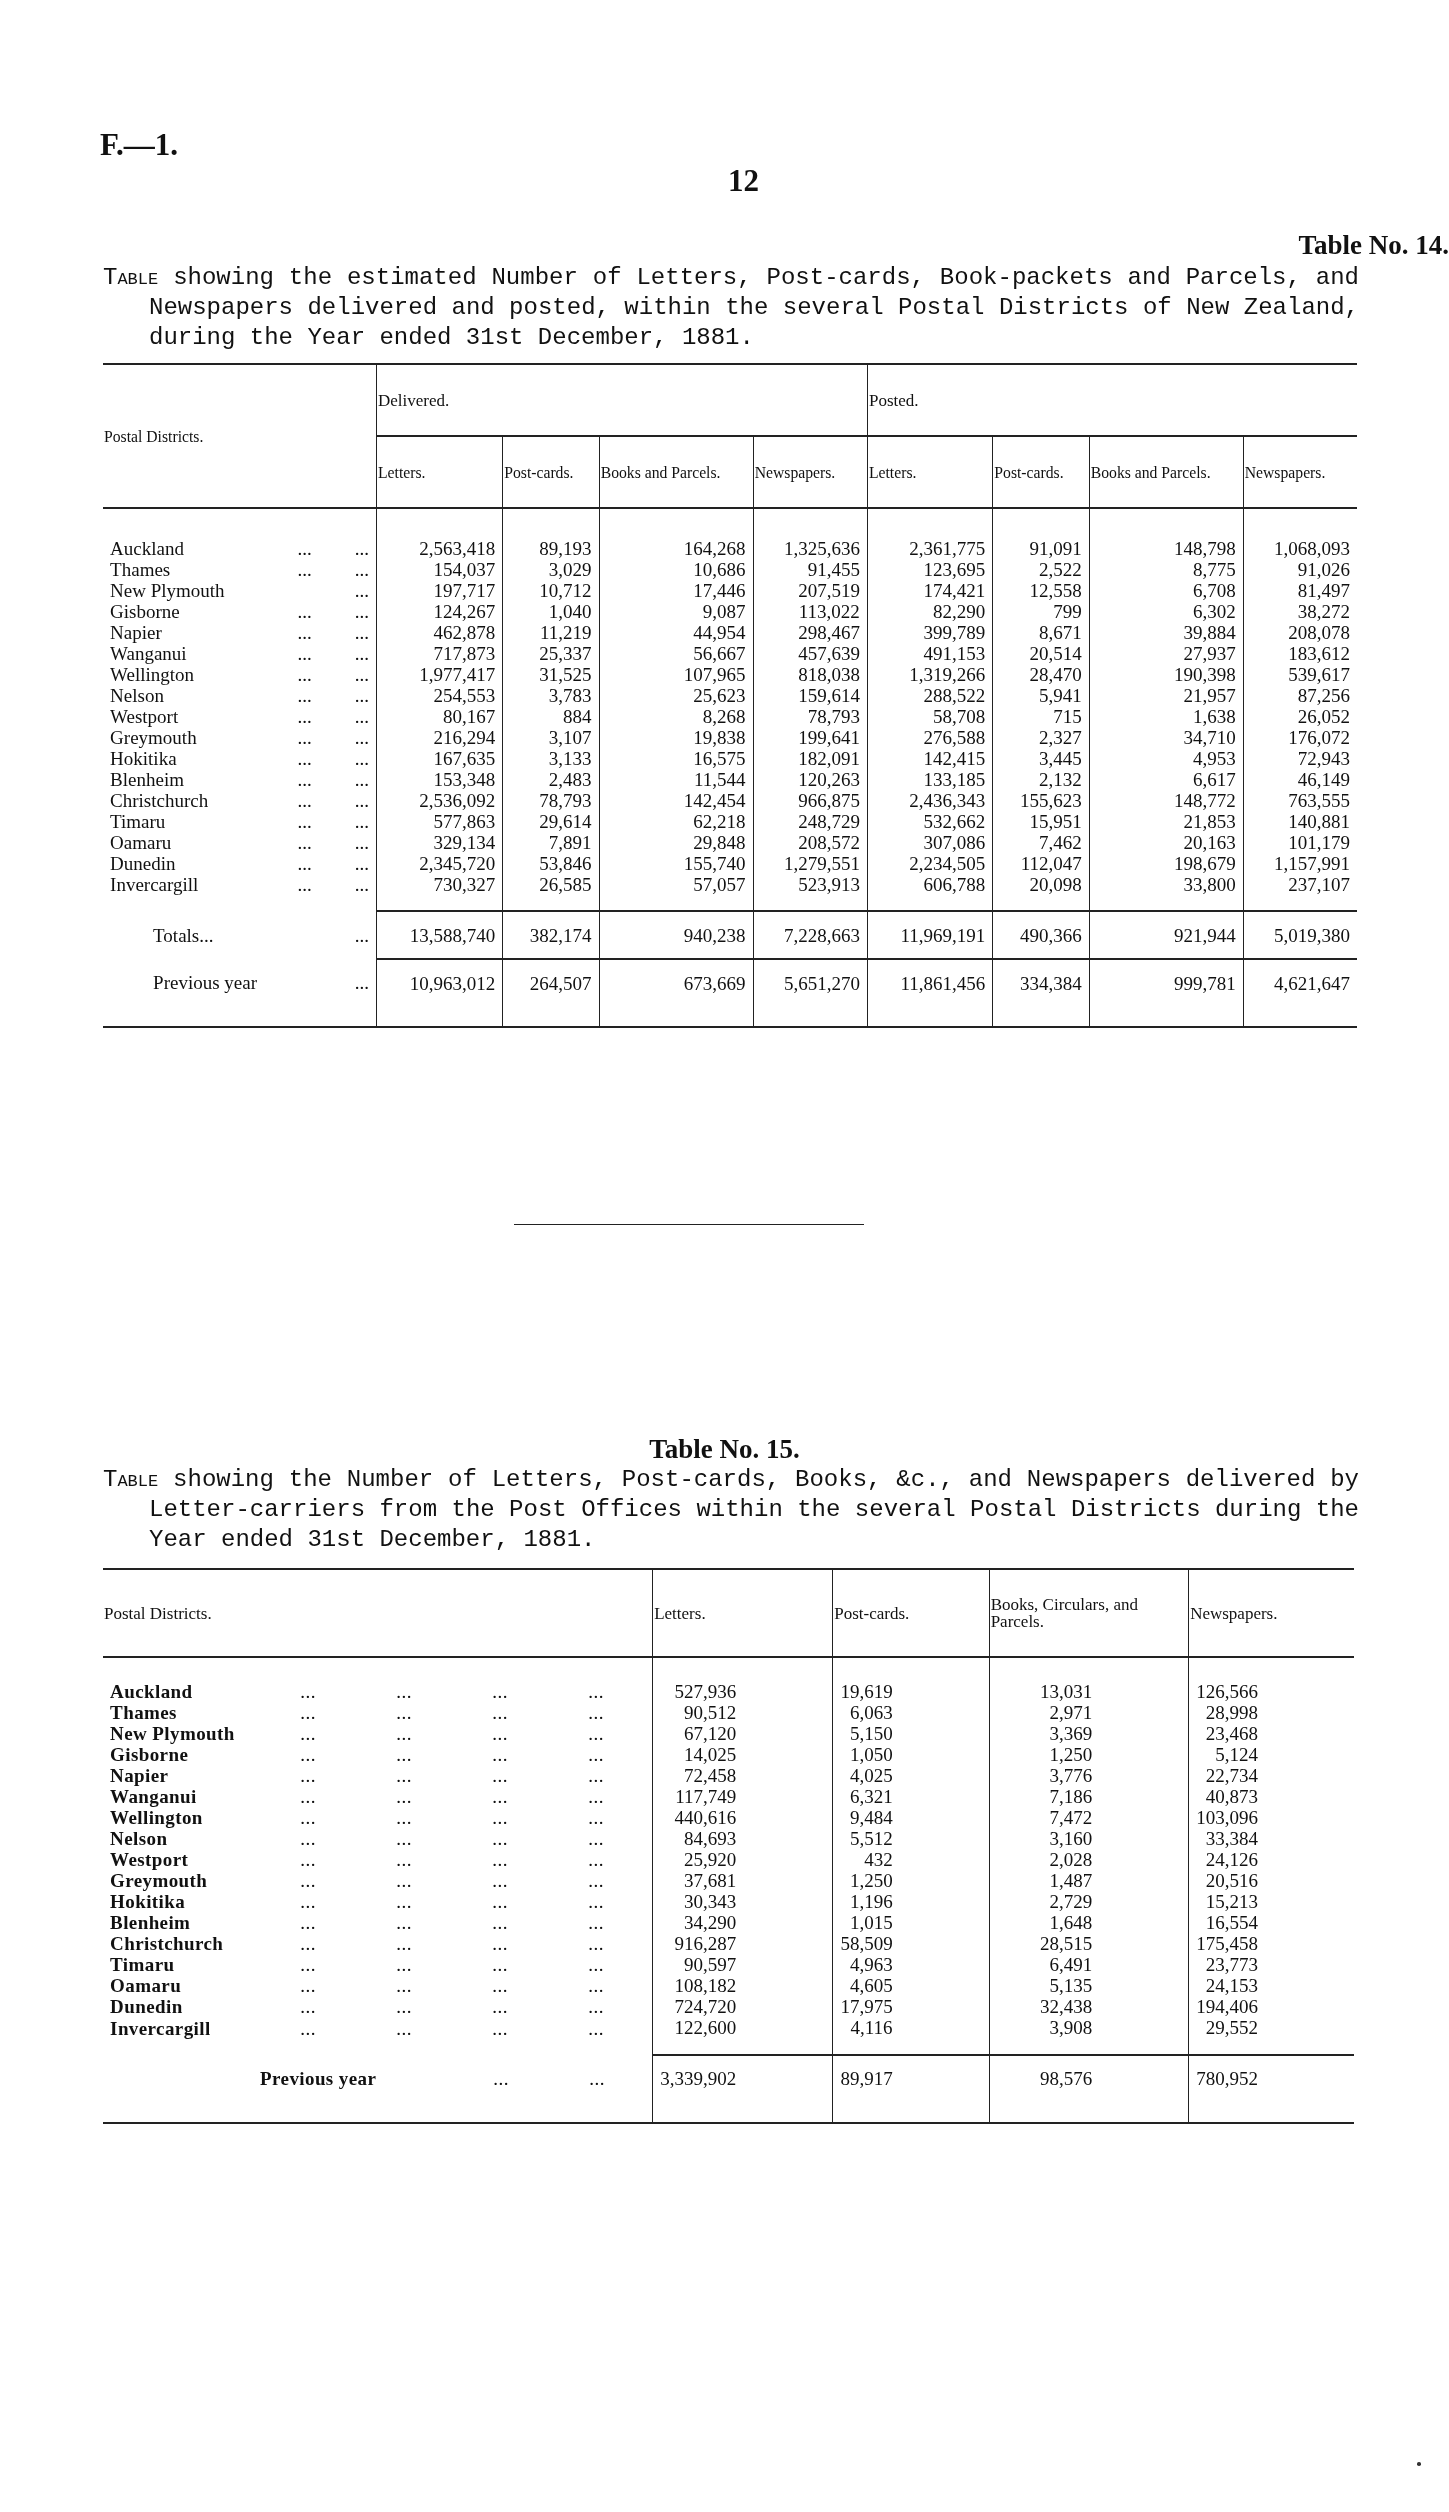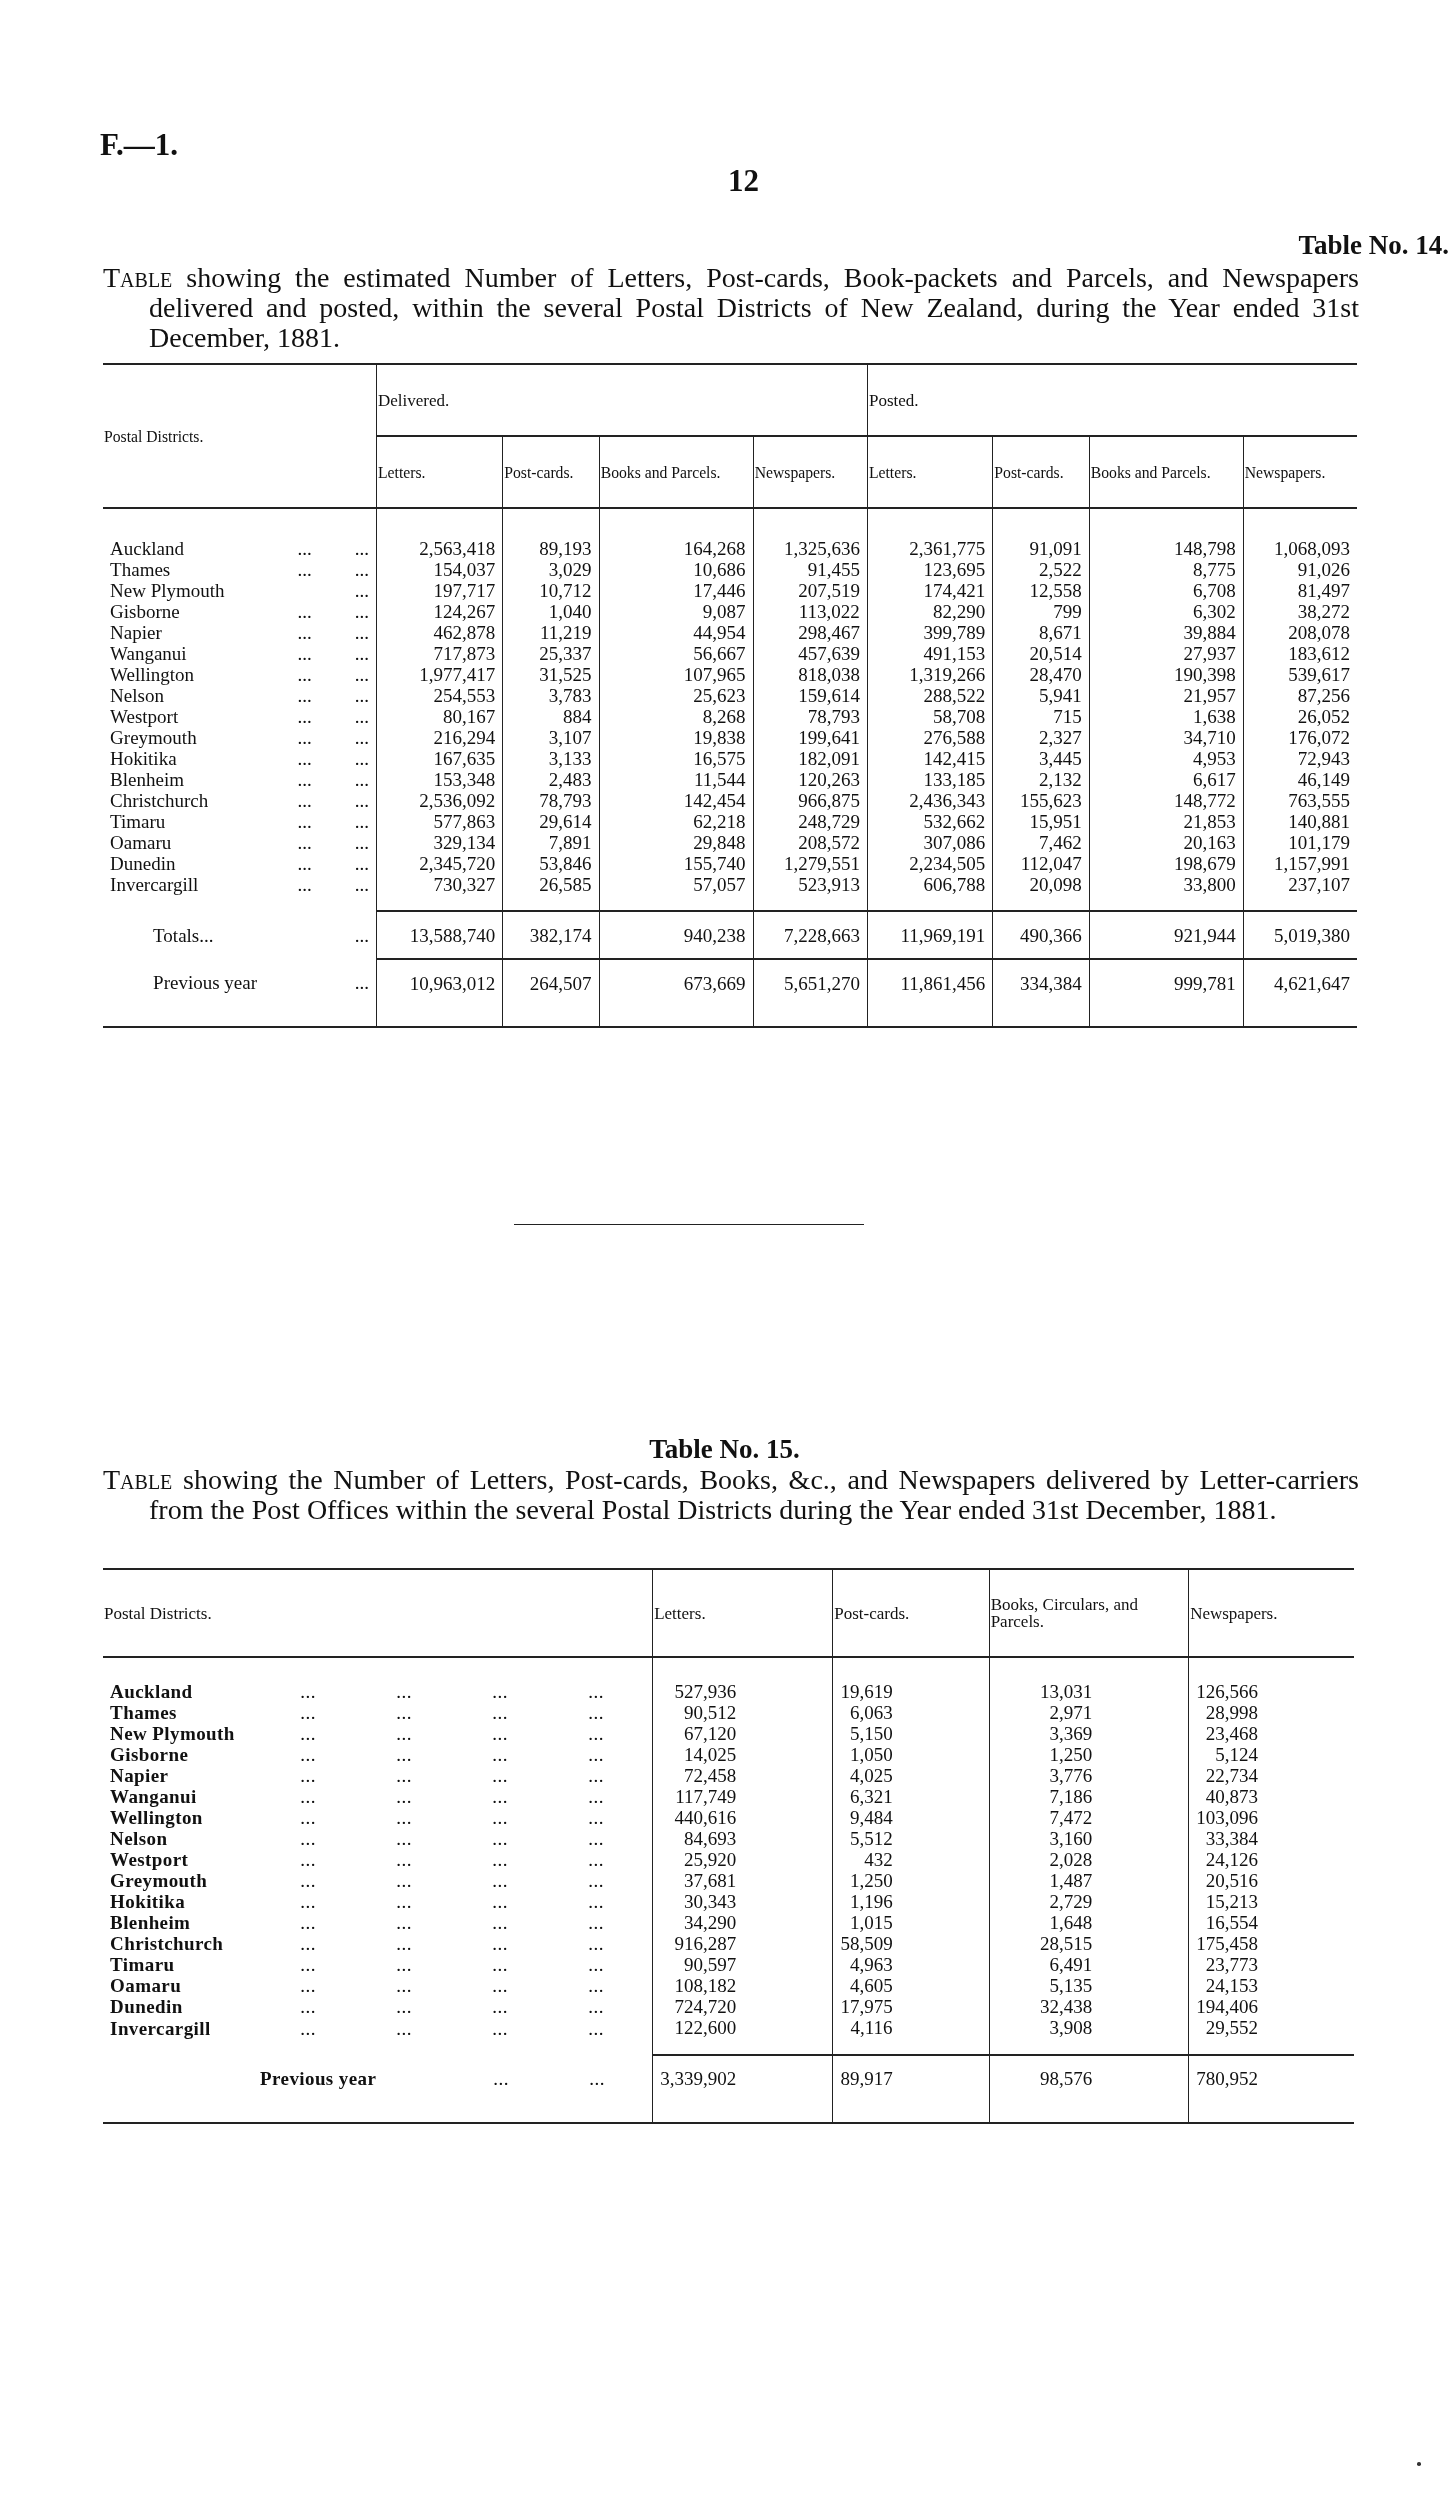--- a/index.html
+++ b/index.html
@@ -2,21 +2,21 @@
 <html style="font-size:11.4px"><head>
 <meta charset="utf-8">
 <style>
   html, body { margin:0; padding:0; background:#fff; }
   body { width:1449px; height:2512px; position:relative; font-family:"Liberation Serif","DejaVu Serif",serif; color:#111; }
   .page-head { position:absolute; top:127px; left:100px; width:1256px; height:43px; }
   .page-id { position:absolute; left:0; top:0; font-size:31px; font-weight:bold; }
   .page-num { position:absolute; left:628px; top:0; font-size:31px; font-weight:bold;margin-top:36px; }
 
   .tbl-title { position:absolute; left:0; width:1449px; text-align:center; font-size:27px; font-weight:bold; }
-  .tbl-caption { position:absolute; left:103px; width:1256px; font-size:28px; line-height:30px; text-align:justify; padding-left:46px; text-indent:-46px; box-sizing:border-box; }
+  .tbl-caption { position:absolute; left:103px; width:1256px; font-size:24px; line-height:30px; text-align:justify; padding-left:46px; text-indent:-46px; box-sizing:border-box;font-family:Liberation Mono, monospace; }
   .smallcaps { font-variant:small-caps; }
 
   table { position:absolute; border-collapse:collapse; font-family:"Liberation Serif","DejaVu Serif",serif; }
   th { font-weight:normal; font-size:15.7px; line-height:17px; text-align:left; vertical-align:middle; }
   td { font-size:19px; line-height:21px; padding:0 7.1px; }
 
   
   #t14 { left:103px; top:363px; width:1254px; border-top:2.1px solid #222; border-bottom:2.1px solid #222; }
   #t14 th.district { width:271px; border-bottom:2.1px solid #222; }
   #t14 th.group { height:68px; border-left:1.4px solid #222; border-bottom:2.1px solid #222; font-size:17px; }

